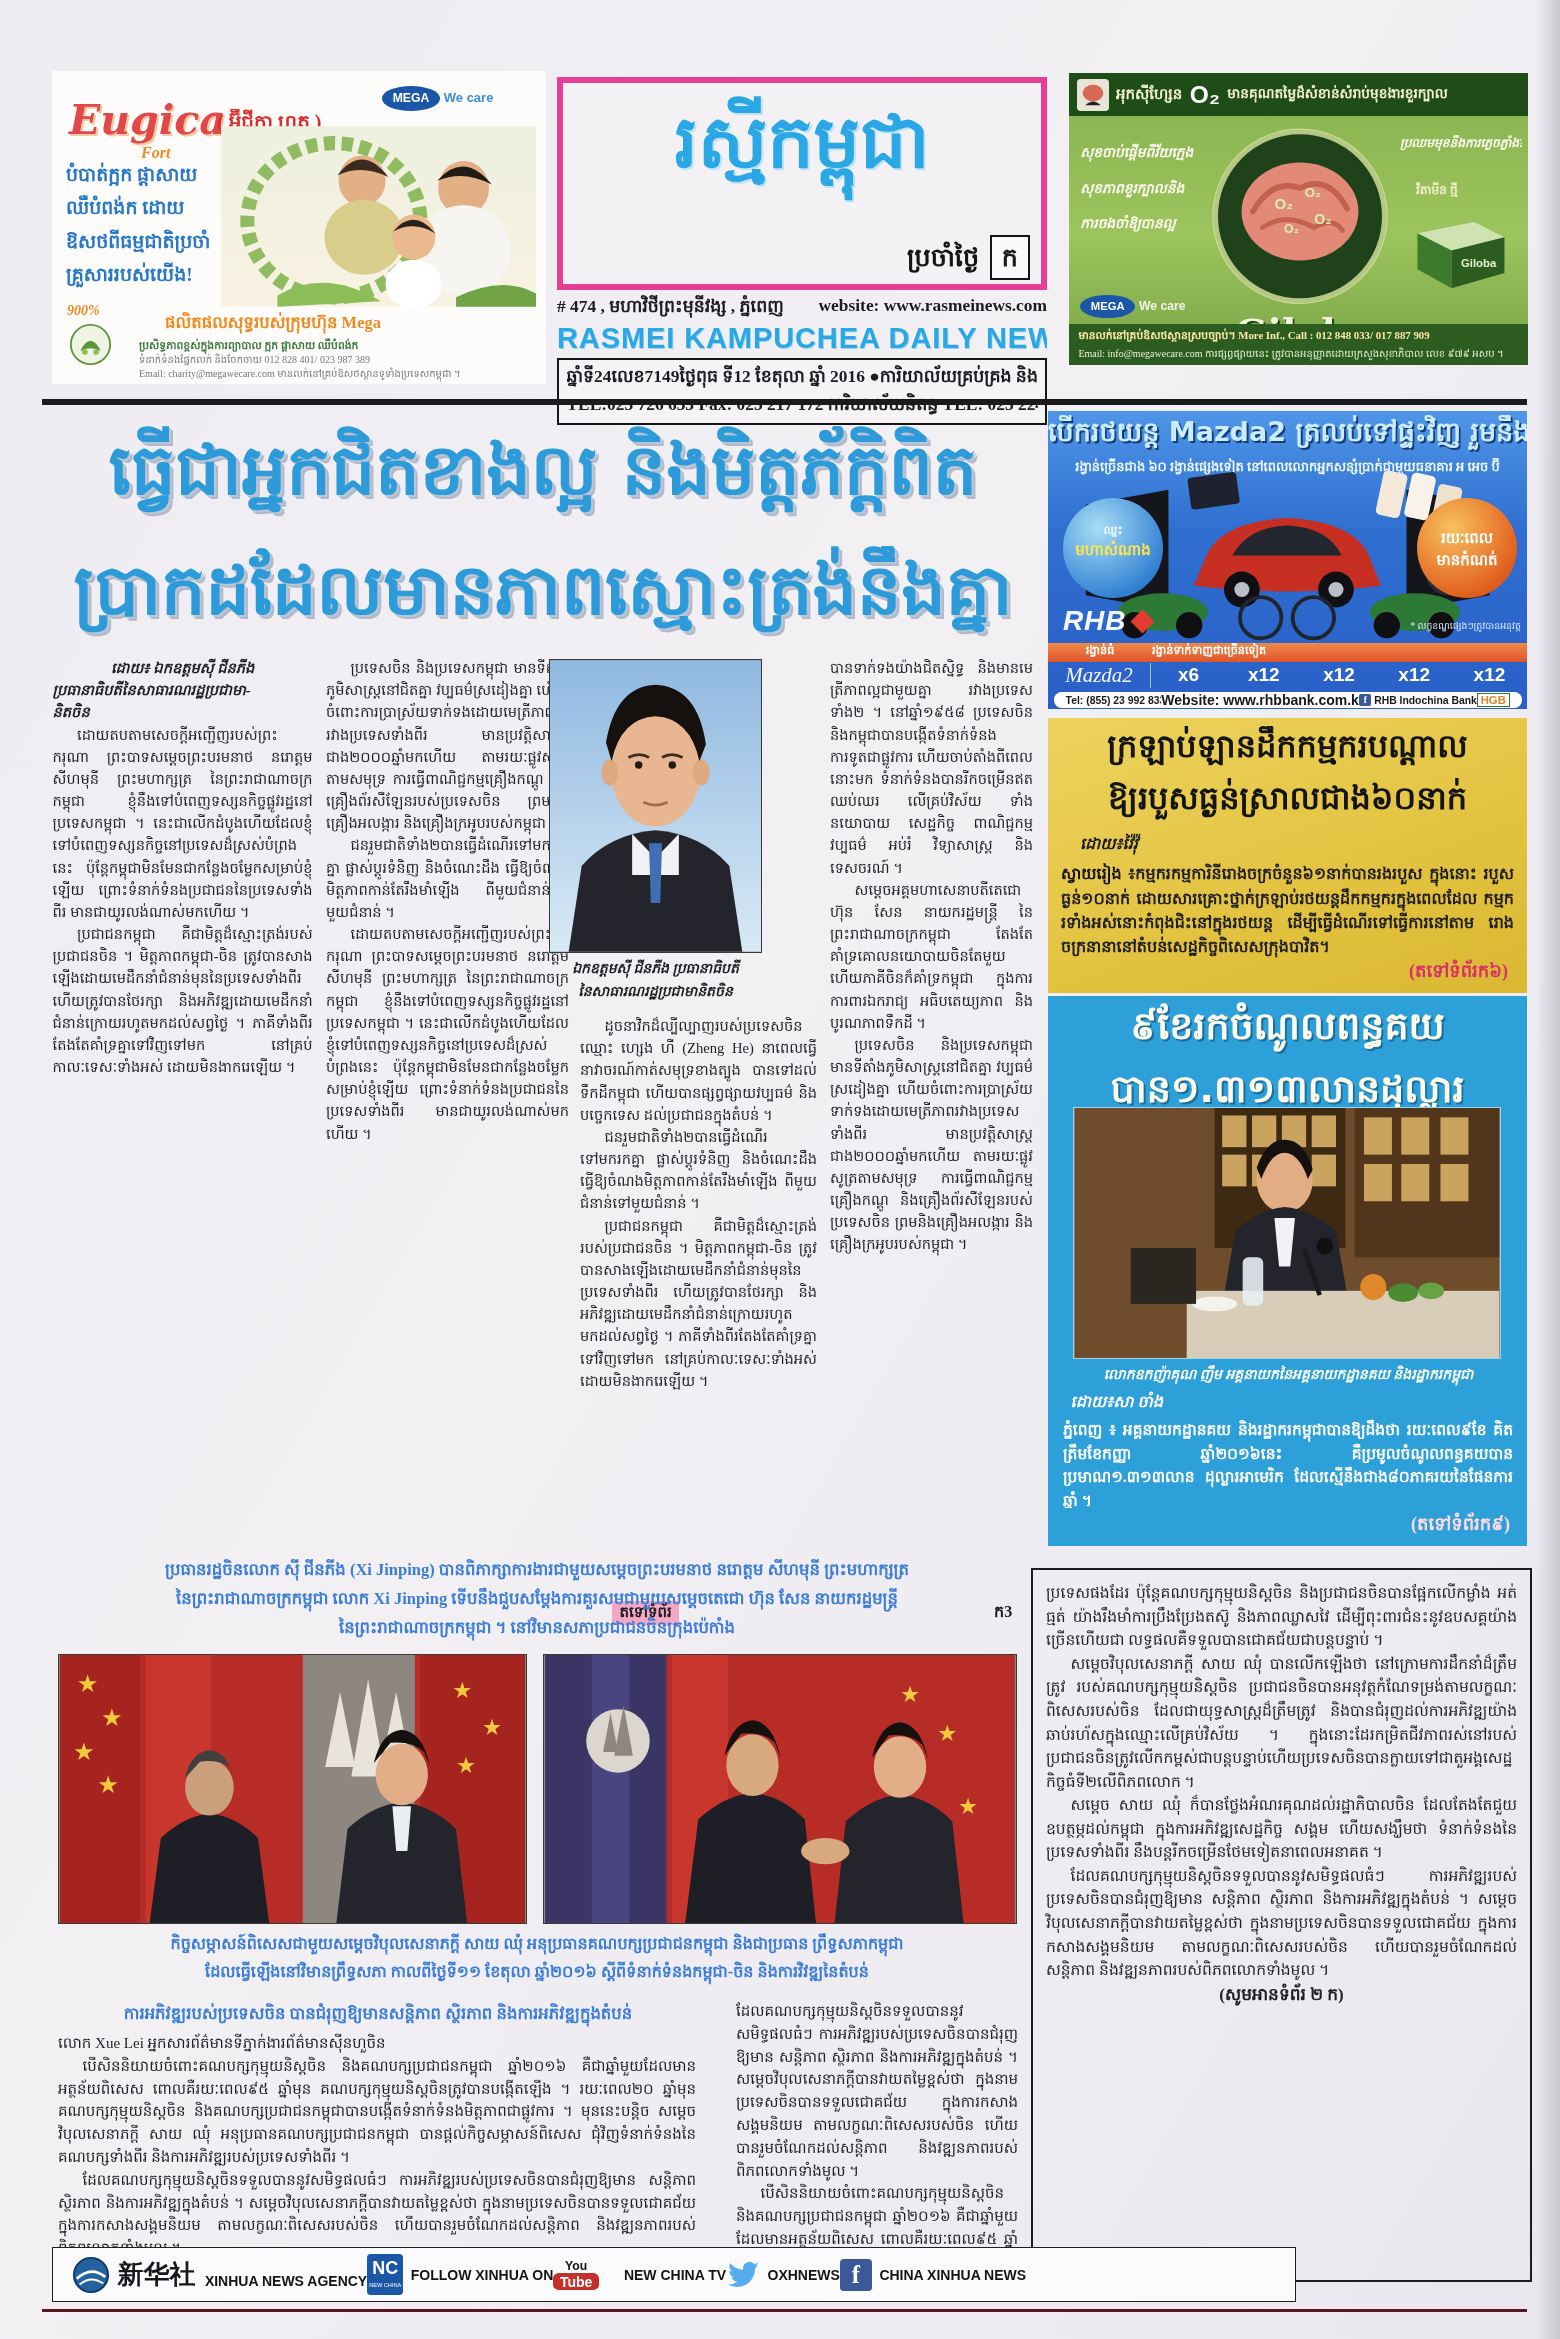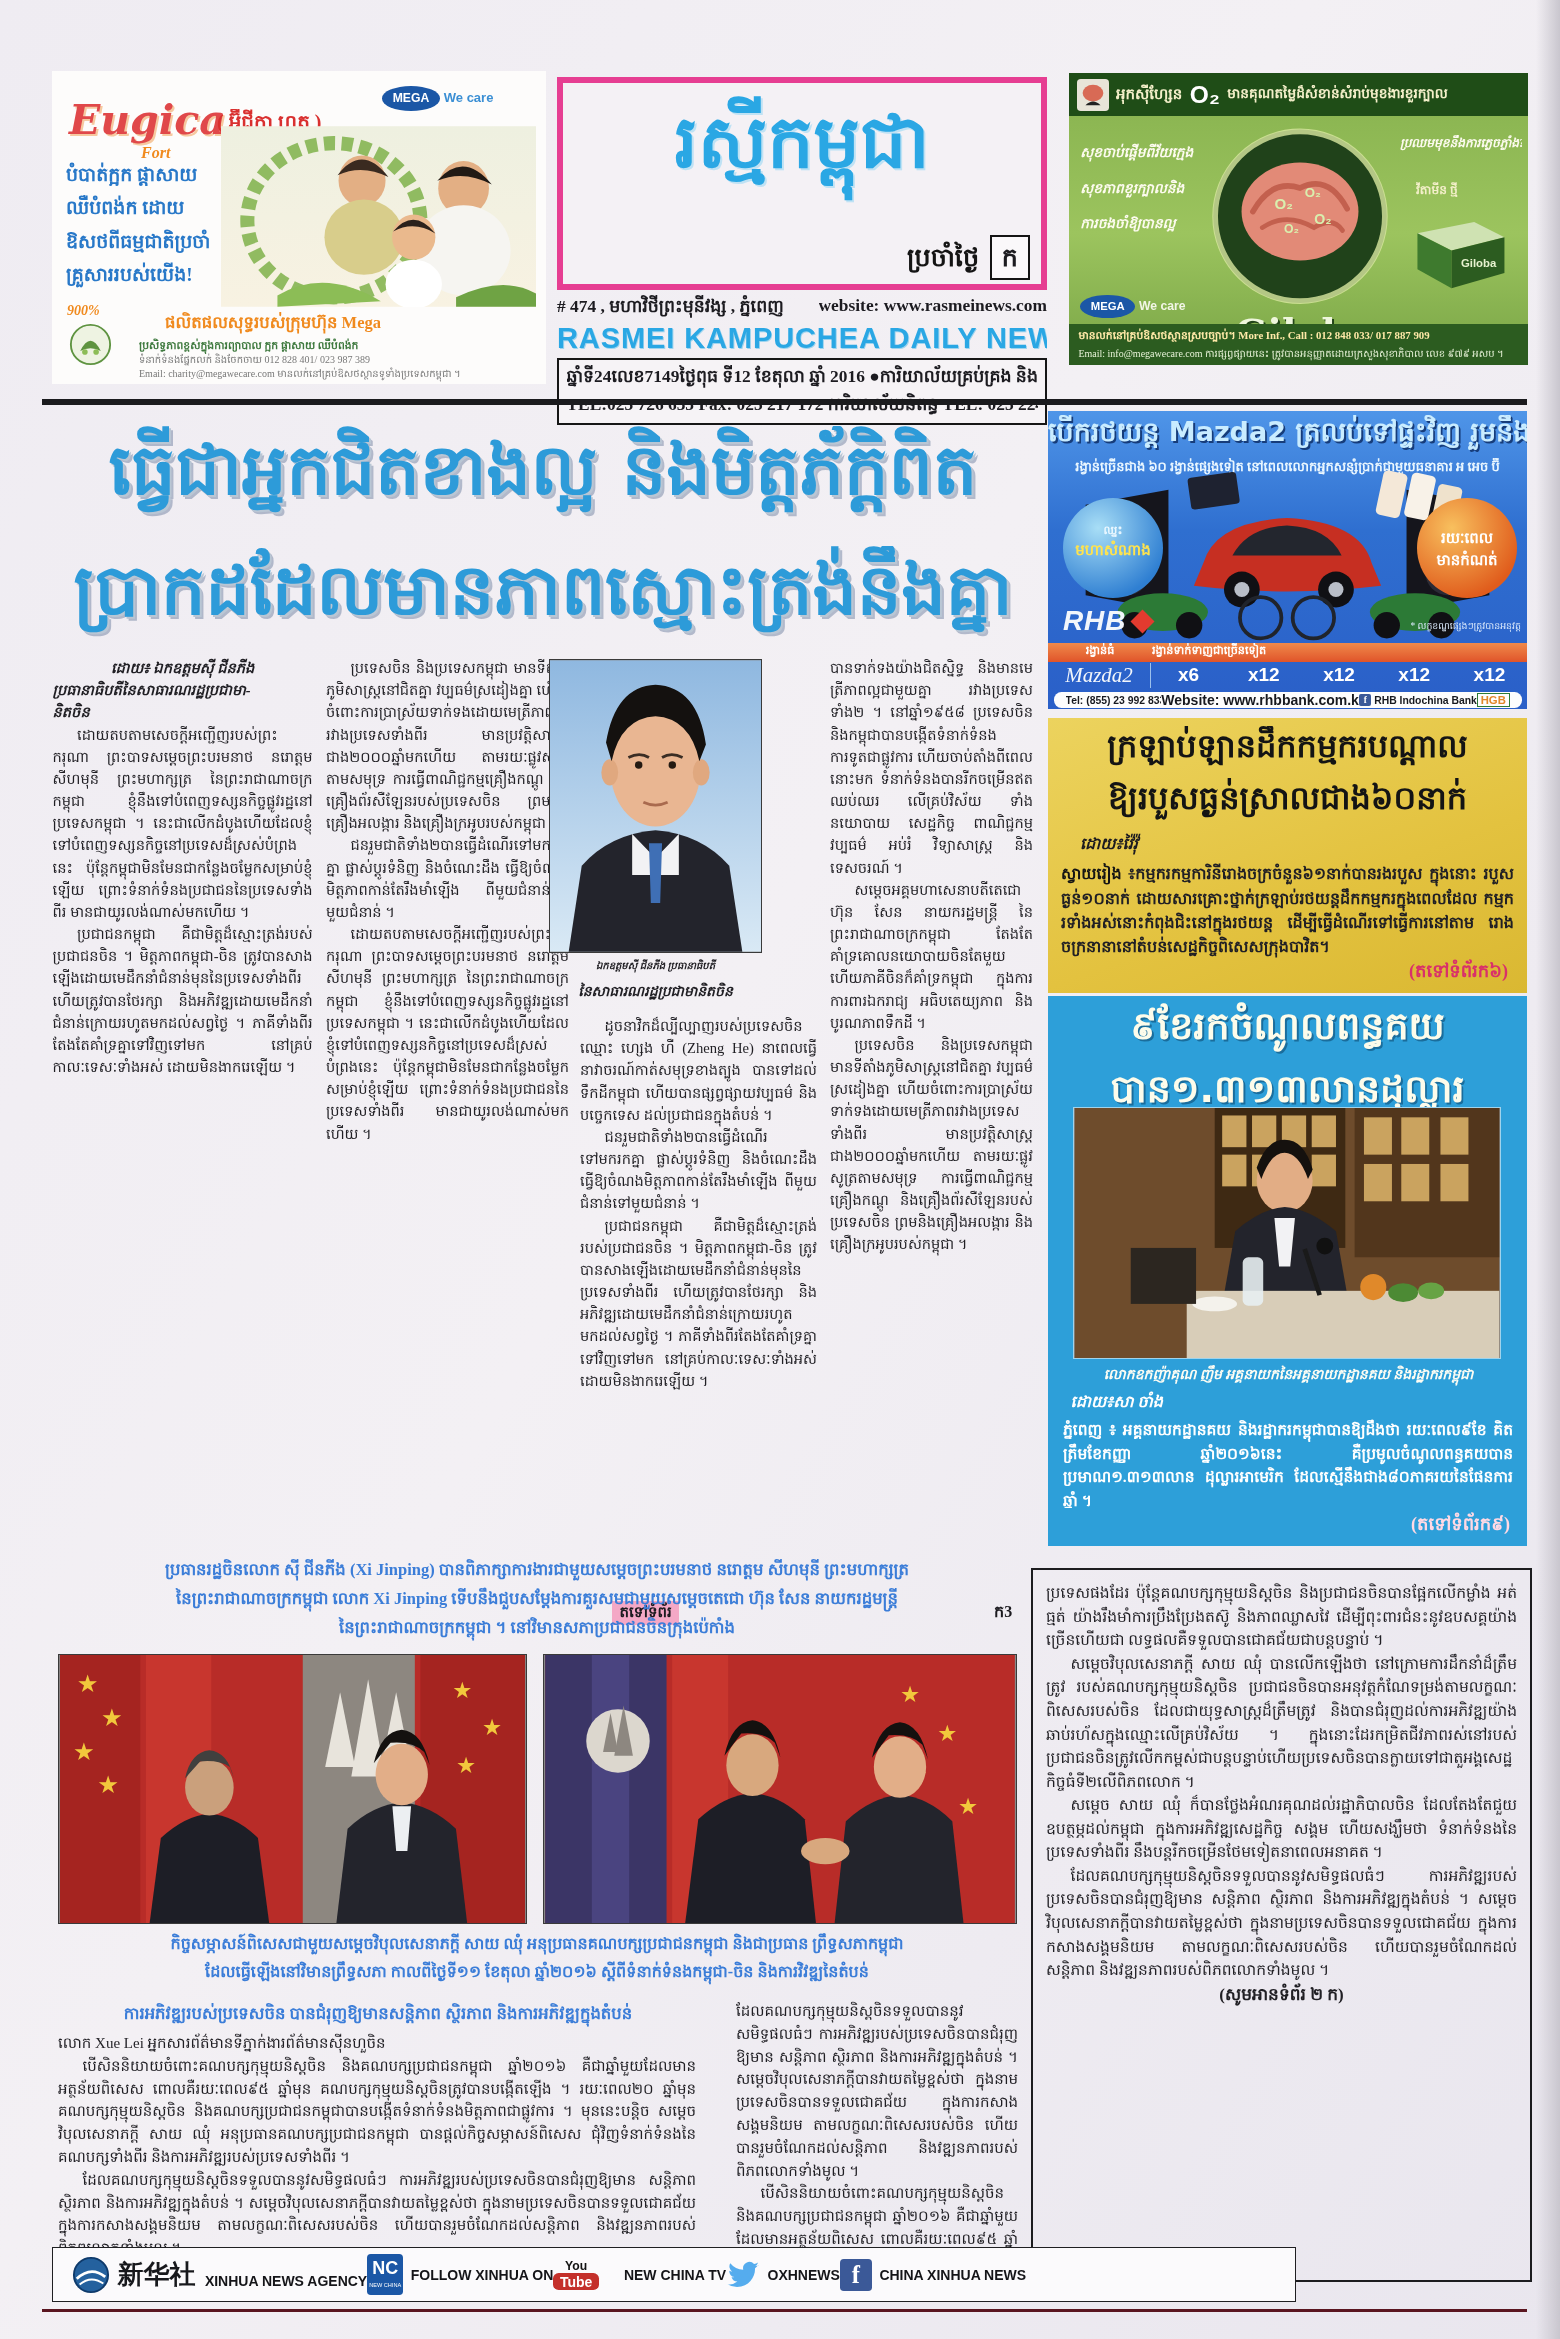--- a/index.html
+++ b/index.html
@@ -253,21 +253,21 @@
       <ellipse cx="113" cy="118" rx="48" ry="60" fill="#e9b692"></ellipse>
       <ellipse cx="64" cy="120" rx="9" ry="14" fill="#e0a87f"></ellipse>
         <ellipse cx="162" cy="120" rx="9" ry="14" fill="#e0a87f"></ellipse>
       <path d="M60,88 Q70,28 113,26 Q158,28 167,90 L160,108 Q150,62 113,60 Q76,62 66,108 Z" fill="#14110f"></path>
       <path d="M84,104 Q96,98 106,104" stroke="#3a2d24" stroke-width="3" fill="none"></path>
       <path d="M120,104 Q130,98 142,104" stroke="#3a2d24" stroke-width="3" fill="none"></path>
       <circle cx="95" cy="112" r="4" fill="#241a12"></circle>
         <circle cx="131" cy="112" r="4" fill="#241a12"></circle>
       <path d="M100,152 Q113,158 126,152" stroke="#a96a4e" stroke-width="3" fill="none"></path>
     </svg>
-    <p class="kh byl ab" style="left:486px;top:301px;width:245px;text-align:center;font-size:10px;">ឯកឧត្តមស៊ី ជីនភីង ប្រធានាធិបតី</p>
+    <p class="kh byl ab" style="left:486px;top:301px;width:245px;text-align:center;font-size:14px;">ឯកឧត្តមស៊ី ជីនភីង ប្រធានាធិបតី</p>
     <p class="kh byl ab" style="left:486px;top:324px;width:245px;text-align:center;font-size:14px;">នៃសាធារណរដ្ឋប្រជាមានិតចិន</p>
     <div class="ab col" style="left:533px;top:358px;width:237px;height:584px;">
       <p class="kh ind">ដូចនាវិកដ៏ល្បីល្បាញរបស់ប្រទេសចិនឈ្មោះ ហ្សេង ហឺ (Zheng He) នាពេលធ្វើនាវាចរណ៍កាត់សមុទ្រខាងត្បូង បានទៅដល់ទឹកដីកម្ពុជា ហើយបានផ្សព្វផ្សាយវប្បធម៌ និងបច្ចេកទេស ដល់ប្រជាជនក្នុងតំបន់ ។</p>
       <p class="kh ind">ជនរួមជាតិទាំង២បានធ្វើដំណើរទៅមករកគ្នា ផ្លាស់ប្តូរទំនិញ និងចំណេះដឹង ធ្វើឱ្យចំណងមិត្តភាពកាន់តែរឹងមាំឡើង ពីមួយជំនាន់ទៅមួយជំនាន់ ។</p>
       <p class="kh ind">ប្រជាជនកម្ពុជា គឺជាមិត្តដ៏ស្មោះត្រង់របស់ប្រជាជនចិន ។ មិត្តភាពកម្ពុជា-ចិន ត្រូវបានសាងឡើងដោយមេដឹកនាំជំនាន់មុននៃប្រទេសទាំងពីរ ហើយត្រូវបានថែរក្សា និងអភិវឌ្ឍដោយមេដឹកនាំជំនាន់ក្រោយរហូតមកដល់សព្វថ្ងៃ ។ ភាគីទាំងពីរតែងតែគាំទ្រគ្នាទៅវិញទៅមក នៅគ្រប់កាលៈទេសៈទាំងអស់ ដោយមិនងាករេឡើយ ។</p>
     </div>
     <div class="ab col" style="left:783px;top:0;width:203px;height:942px;">
       <p class="kh">បានទាក់ទងយ៉ាងជិតស្និទ្ធ និងមានមេត្រីភាពល្អជាមួយគ្នា រវាងប្រទេសទាំង២ ។ នៅឆ្នាំ១៩៥៨ ប្រទេសចិន និងកម្ពុជាបានបង្កើតទំនាក់ទំនងការទូតជាផ្លូវការ ហើយចាប់តាំងពីពេលនោះមក ទំនាក់ទំនងបានរីកចម្រើនឥតឈប់ឈរ លើគ្រប់វិស័យ ទាំងនយោបាយ សេដ្ឋកិច្ច ពាណិជ្ជកម្ម វប្បធម៌ អប់រំ វិទ្យាសាស្ត្រ និងទេសចរណ៍ ។</p>
       <p class="kh ind">សម្តេចអគ្គមហាសេនាបតីតេជោ ហ៊ុន សែន នាយករដ្ឋមន្ត្រី នៃព្រះរាជាណាចក្រកម្ពុជា តែងតែគាំទ្រគោលនយោបាយចិនតែមួយ ហើយភាគីចិនក៏គាំទ្រកម្ពុជា ក្នុងការការពារឯករាជ្យ អធិបតេយ្យភាព និងបូរណភាពទឹកដី ។</p>
       <p class="kh ind">ប្រទេសចិន និងប្រទេសកម្ពុជា មានទីតាំងភូមិសាស្ត្រនៅជិតគ្នា វប្បធម៌ស្រដៀងគ្នា ហើយចំពោះការប្រាស្រ័យទាក់ទងដោយមេត្រីភាពរវាងប្រទេសទាំងពីរ មានប្រវត្តិសាស្ត្រជាង២០០០ឆ្នាំមកហើយ តាមរយៈផ្លូវសូត្រតាមសមុទ្រ ការធ្វើពាណិជ្ជកម្មគ្រឿងកណ្តូ និងគ្រឿងព័រសឺឡែនរបស់ប្រទេសចិន ព្រមនិងគ្រឿងអលង្ការ និងគ្រឿងក្រអូបរបស់កម្ពុជា ។</p>

